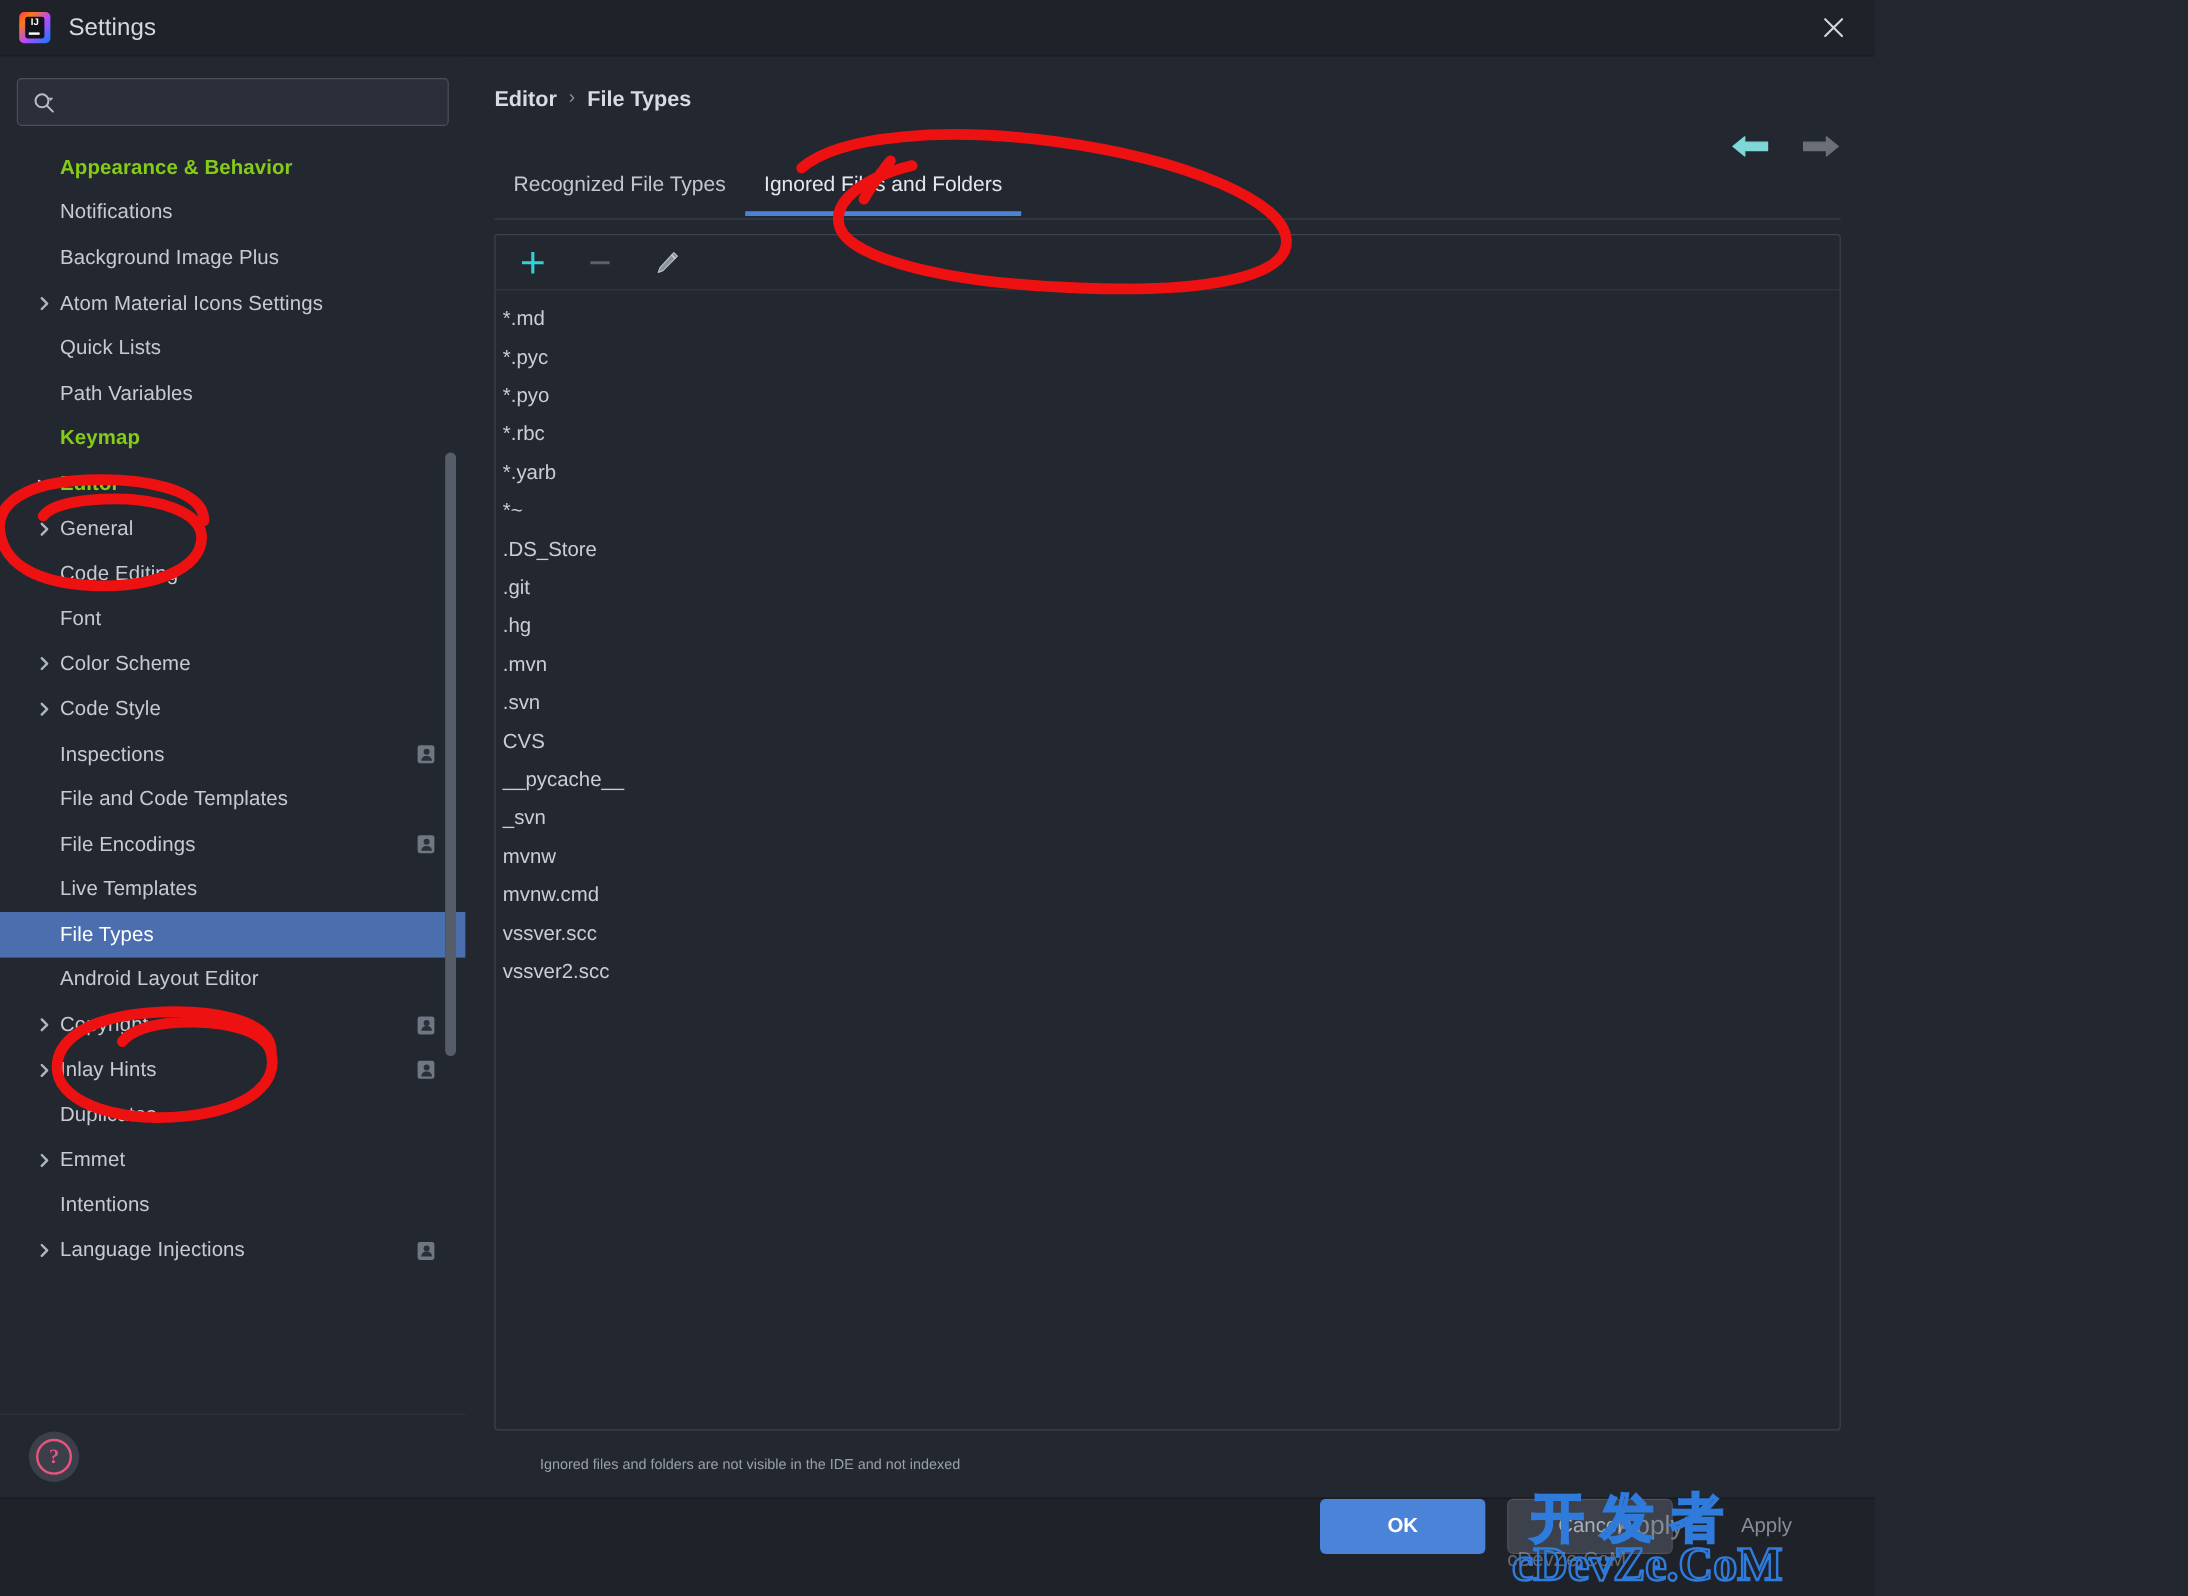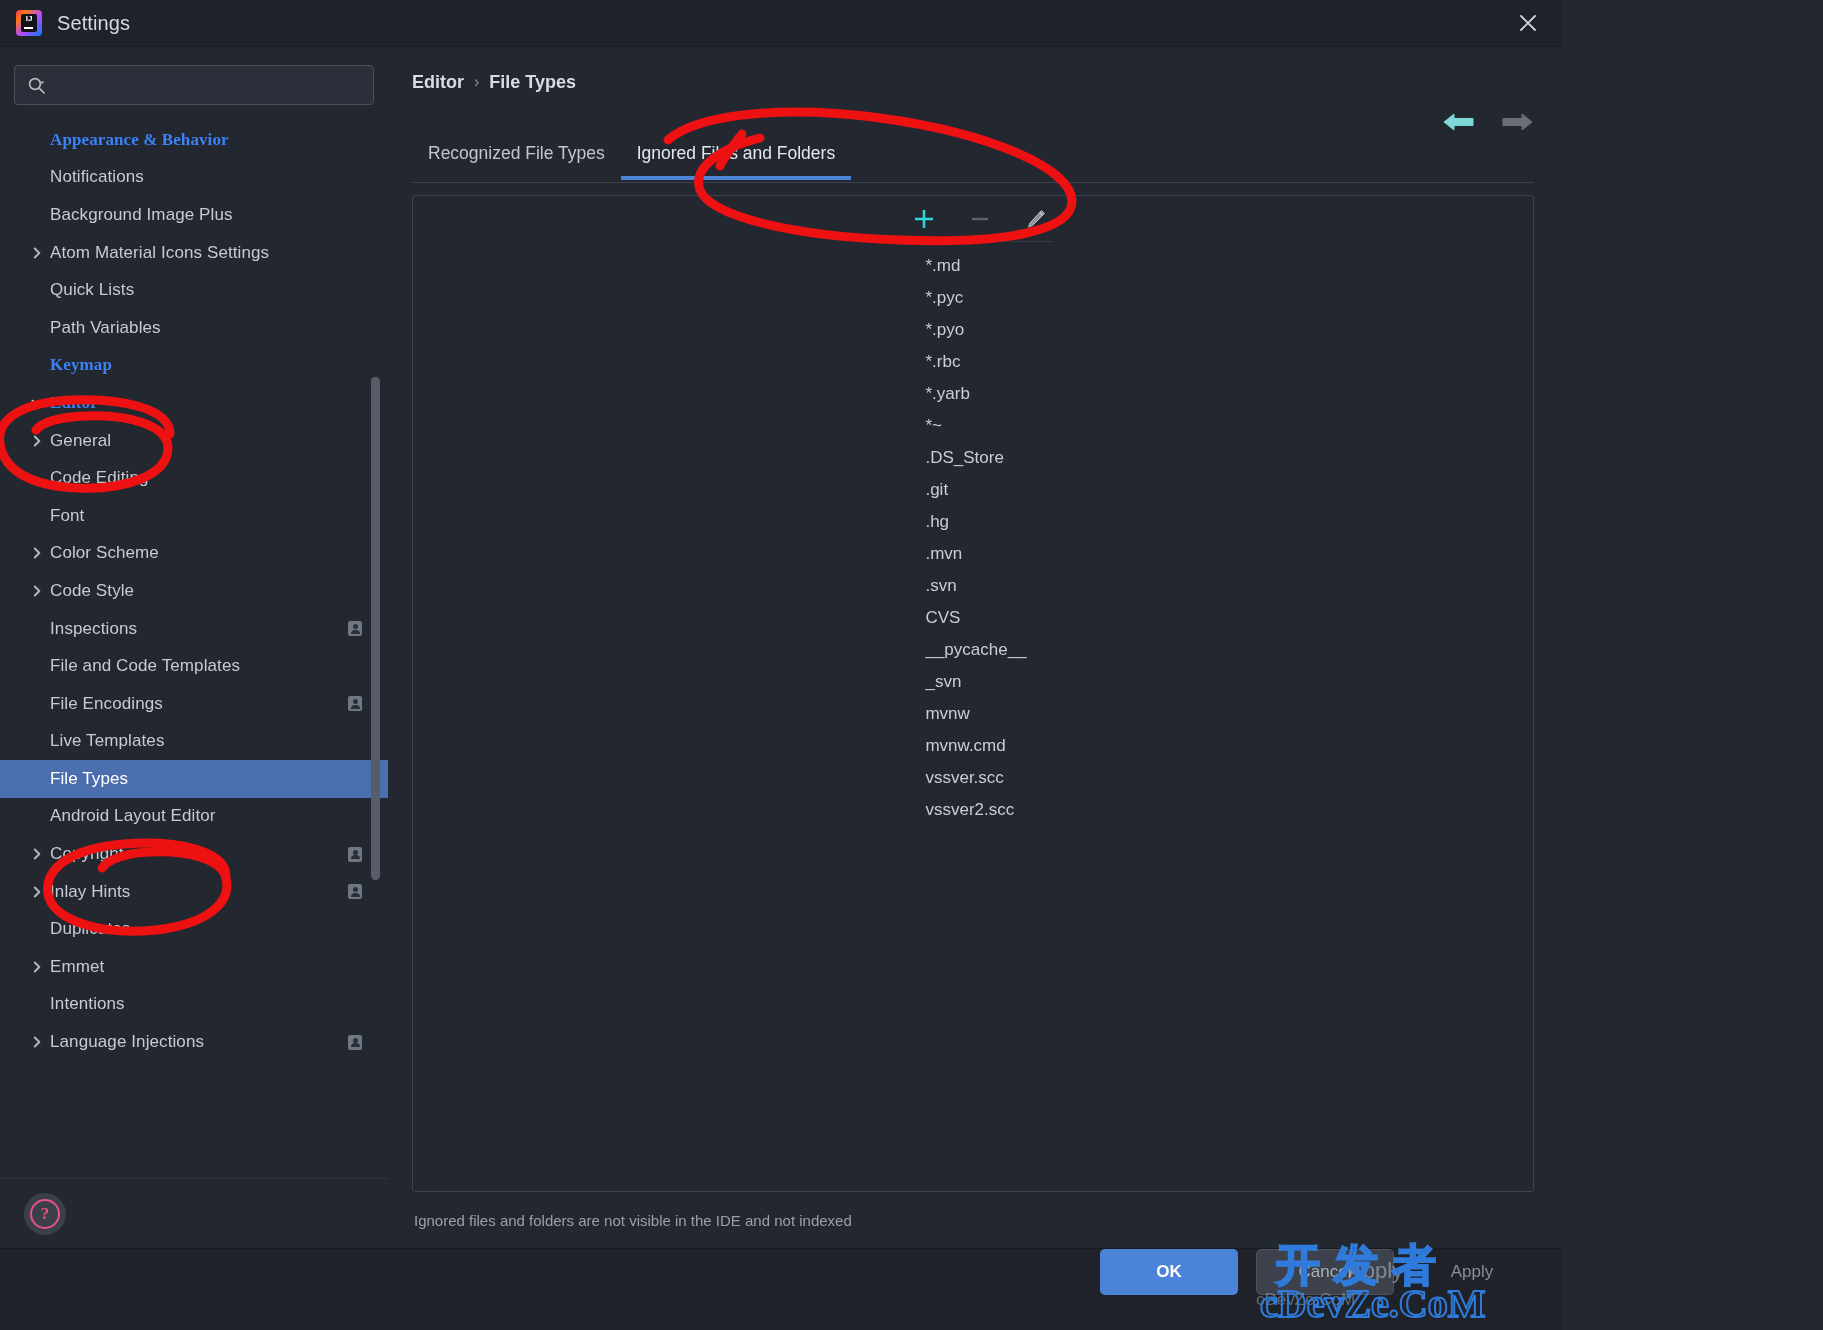--- a/index.html
+++ b/index.html
@@ -150,21 +150,21 @@
     align-items: center;
     justify-content: center;
     color: #b0b6bf;
   }
   .trow .arrow.empty { visibility: hidden; }
   .trow .tlabel {
     font-size: 17px;
     color: #c6cbd2;
     letter-spacing: .1px;
   }
-  .trow.group > .tlabel { font-weight: bold; color: #3b82f6; font-family: Liberation Serif, serif; }
+  .trow.group > .tlabel { font-weight: bold; color: #84cc16; }
   .trow.selected .tlabel { color: #ffffff; }
   .trow .badge {
     margin-left: auto;
     width: 14px; height: 15px;
     flex: 0 0 14px;
     background: #6f7782;
     border-radius: 2px;
     position: relative;
   }
   .trow .badge::before {
@@ -298,21 +298,20 @@
     flex: 1 1 auto;
     min-height: 0;
     margin-top: 12px;
     margin-bottom: 0;
     border: 1px solid #3d424c;
     border-radius: 3px;
     display: flex;
     flex-direction: column;
     background: #232730;
     overflow: hidden;
-    align-items: center;
   }
   .panel-toolbar {
     flex: 0 0 46px;
     height: 46px;
     display: flex;
     align-items: center;
     padding-left: 14px;
     gap: 22px;
     border-bottom: 1px solid #343943;
   }
@@ -337,23 +336,24 @@
     color: #c9ced5;
     cursor: pointer;
     white-space: nowrap;
   }
 
   .hint {
     flex: 0 0 56px;
     height: 56px;
     display: flex;
     align-items: center;
-    font-size: 15px;
+    font-size: 12px;
     color: #9aa0a9;
     padding-left: 2px;
+    margin-left: 36px;
   }
 
   
   .footer {
     flex: 0 0 82px;
     height: 82px;
     background: #1f2228;
     border-top: 1px solid #171a1f;
     display: flex;
     justify-content: flex-end;

